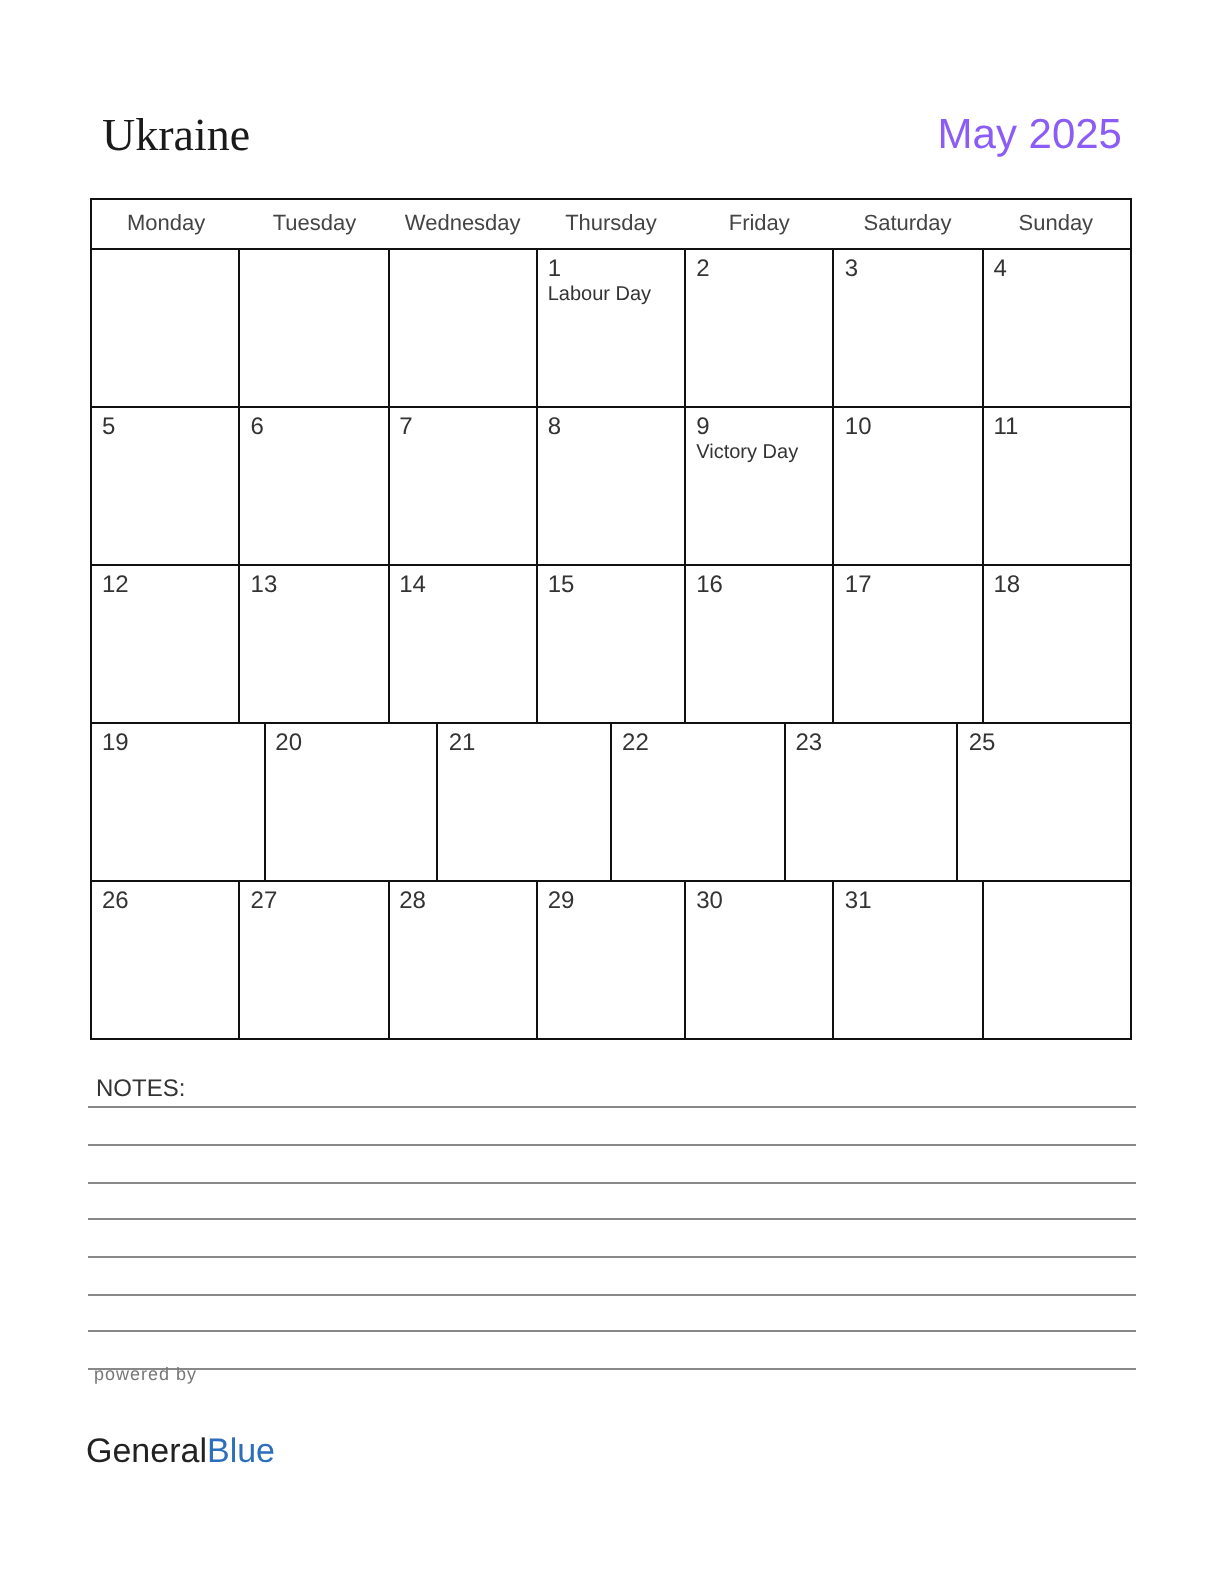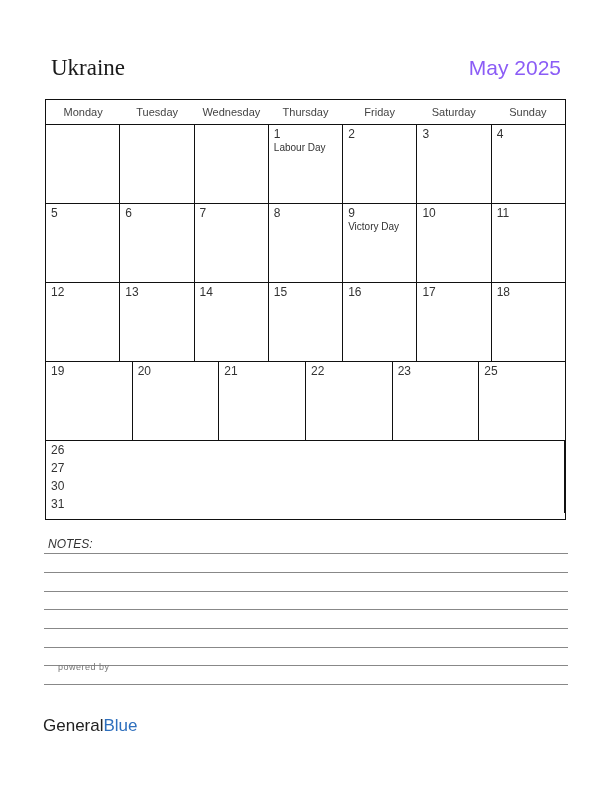--- a/index.html
+++ b/index.html
@@ -3,28 +3,28 @@
 <meta charset="utf-8">
 <style>
   html, body { margin: 0; padding: 0; background: #ffffff; }
   body { width: 612px; height: 792px; position: relative; font-family: "Liberation Sans", "DejaVu Sans", sans-serif; color: #222; overflow: hidden; }
   .country { position: absolute; left: 51px; top: 55px; font-size: 23px; color: #1a1a1a; font-family: Liberation Serif, serif; }
   .month { position: absolute; right: 51px; top: 56px; font-size: 21px; color: #8b5cf6; }
   .cal { position: absolute; left: 45px; top: 99px; width: 521px; border: 1.3px solid #111; box-sizing: border-box; }
   .hdr { display: flex; height: 24px; border-bottom: 1.3px solid #111; }
   .hdr div { flex: 1; text-align: center; font-size: 11px; line-height: 24px; color: #444; }
   .row { display: flex; height: 78px; border-bottom: 1.3px solid #111; }
-  .row:last-child { border-bottom: none; flex-direction: column; }
+  .row:last-child { border-bottom: none; }
   .cell { flex: 1; border-right: 1.3px solid #111; box-sizing: border-box; padding: 2px 5px; position: relative; }
   .cell:last-child { border-right: none; }
   .num { font-size: 12px; color: #333; line-height: 14px; }
   .ev { font-size: 10px; color: #333; line-height: 13px; }
-  .notes-label { position: absolute; left: 48px; top: 537px; font-size: 12px; color: #333; font-style: italic; }
+  .notes-label { position: absolute; left: 48px; top: 537px; font-size: 12px; color: #333; }
   .nline { position: absolute; left: 44px; width: 524px; height: 1px; background: #888; }
-  .pow { position: absolute; left: 47px; top: 662px; font-size: 9px; color: #777; letter-spacing: 0.5px; margin-left: 11px; }
+  .pow { position: absolute; left: 47px; top: 682px; font-size: 9px; color: #777; letter-spacing: 0.5px; }
   .brand { position: absolute; left: 43px; top: 716px; font-size: 17px; }
   .brand .g { color: #222; }
   .brand .b { color: #2e6fbd; }
 </style>
 </head>
 <body>
 
 <div class="country">Ukraine</div>
 <div class="month">May 2025</div>
 
@@ -131,20 +131,26 @@
         </div>
       </div>
       <div class="row">
         <div class="cell">
           <div class="num">26</div>
         </div>
         <div class="cell">
           <div class="num">27</div>
         </div>
         <div class="cell">
+          <div class="num">28</div>
+        </div>
+        <div class="cell">
+          <div class="num">29</div>
+        </div>
+        <div class="cell">
           <div class="num">30</div>
         </div>
         <div class="cell">
           <div class="num">31</div>
         </div>
         <div class="cell">
           <div class="num"></div>
         </div>
       </div>
     </div>

